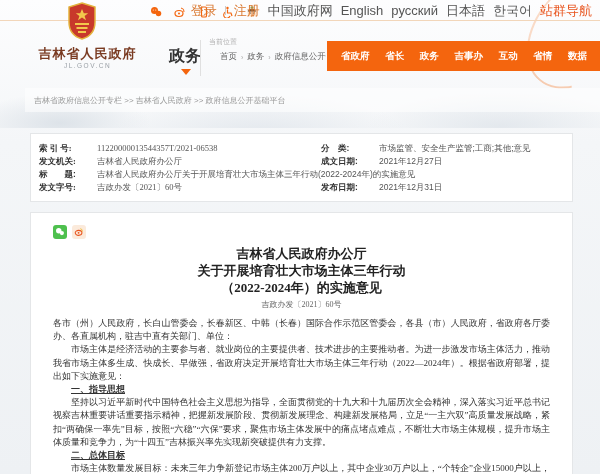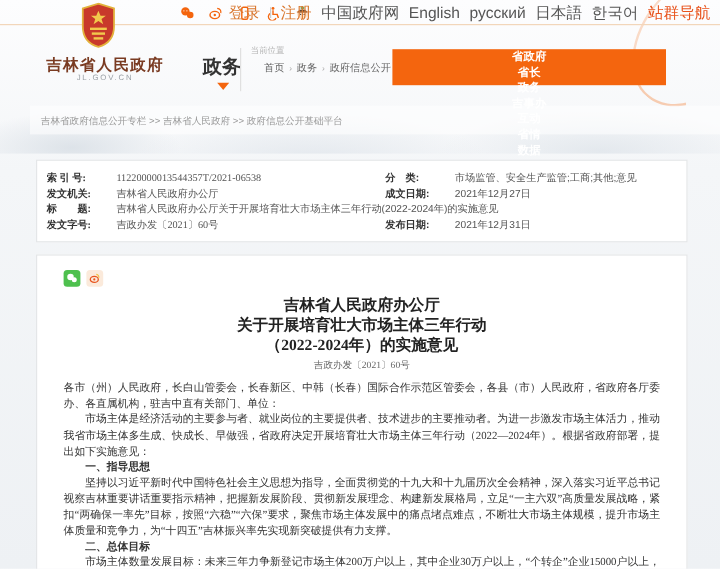--- a/index.html
+++ b/index.html
@@ -40,23 +40,23 @@
   .section-caret { position:absolute; left:181px; top:69px; width:0; height:0; z-index:2;
                border-left:5px solid transparent; border-right:5px solid transparent;
                border-top:6px solid #f4650e; }
   .hdr-divider { position:absolute; left:200px; top:40px; height:36px; border-left:1px solid #e0e0e0; z-index:2; }
   .loc-label { position:absolute; left:209px; top:37px; font-size:7px; color:#b3b3b3; z-index:2; }
   .loc-crumbs { position:absolute; left:220px; top:51px; font-size:8.5px; color:#666; z-index:2;
                 display:flex; align-items:center; gap:4px;justify-content:space-between; }
   .loc-crumbs a { color:#666; text-decoration:none; cursor:pointer; }
   .crumb-sep { color:#aaa; font-size:7px; }
 
-  .main-nav { position:absolute; left:327px; top:41px; width:228px; height:30px; z-index:2;
+  .main-nav { position:absolute; left:327px; top:41px; width:274px; height:30px; z-index:2;
               background:#f4650e; display:flex; align-items:center; justify-content:space-between;
-              padding:0 14px;flex-direction:column; }
+              padding:0 14px; }
   .main-nav a { color:#fff; font-size:9.5px; font-weight:bold; text-decoration:none; cursor:pointer;
                 white-space:nowrap; }
 
   
   .path-bar { position:absolute; left:25px; top:88px; width:575px; height:24px; z-index:1;
               background:rgba(255,255,255,.55); display:flex; align-items:center; }
   .path-bar span { font-size:8px; color:#999; padding-left:9px; }
 
   
   .meta-box { position:absolute; left:30px; top:133px; width:543px; z-index:1;
@@ -78,21 +78,21 @@
   .share-wechat { background:#4ec04e; }
   .share-weibo { background:#fbeadb; }
   .doc-title { margin-top:6px; text-align:center; font-size:13px; font-weight:bold; color:#222;
                line-height:17px; font-family:"Liberation Serif","DejaVu Serif",serif; }
   .doc-number { margin-top:3px; text-align:center; font-size:8px; color:#666;
                font-family:"Liberation Serif","DejaVu Serif",serif; }
   .doc-body { margin-top:7px; font-size:9px; line-height:13.2px; color:#333; text-align:justify;
               font-family:"Liberation Serif","DejaVu Serif",serif; }
   .doc-body p { text-indent:2em; }
   .doc-body p.no-indent { text-indent:0; }
-  .doc-body p.heading { font-weight:bold; }
+  .doc-body p.heading { font-weight:bold;text-decoration:underline; }
 </style>
 </head>
 <body>
 
 <div class="page">
   <div class="mountains"></div>
   <div class="curl"></div>
 
   <div class="topbar">
     <div class="tb-icons">

